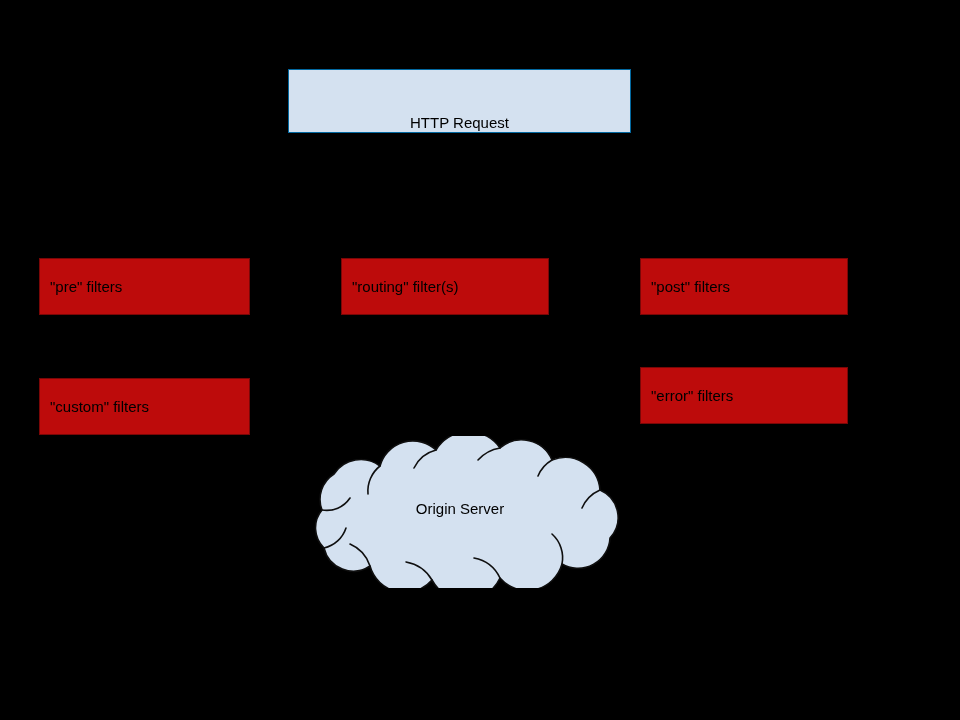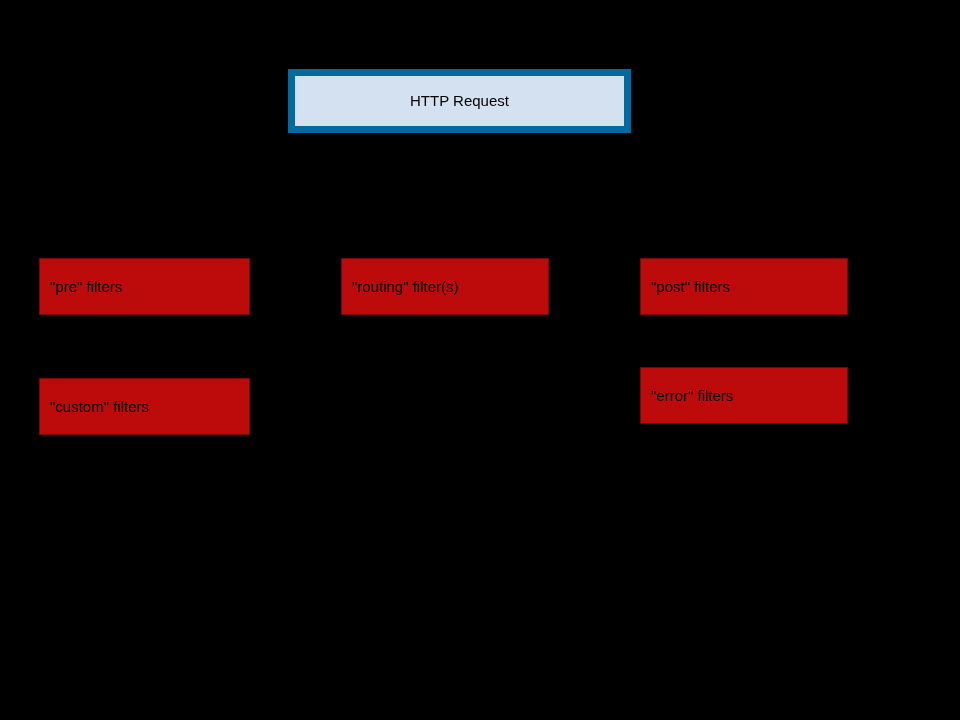--- a/index.html
+++ b/index.html
@@ -22,22 +22,23 @@
     background: #000000;
   }
   .node {
     position: absolute;
     box-sizing: border-box;
     display: flex;
     align-items: center;
   }
   .box-blue {
     background: #d4e1f0;
-    border: 7px solid #0369a1;
+    border: 1px solid #0369a1;
     justify-content: center;
+    align-items: flex-end;
   }
   .box-red {
     background: #bd0b0b;
     border: 1px solid #7a0707;
     justify-content: flex-start;
   }
   .node-label {
     color: #000000;
     font-size: 15px;
     line-height: 1.2;
@@ -137,14 +138,46 @@
   </div>
 
   <div class="node box-red" id="custom-filters-box">
     <span class="node-label">"custom" filters</span>
   </div>
 
   <div class="node box-red" id="error-filters-box">
     <span class="node-label">"error" filters</span>
   </div>
 
+  <div class="node" id="origin-server-cloud">
+    <svg viewBox="0 0 352 152" xmlns="http://www.w3.org/2000/svg">
+      <path d="
+          M 96 30
+          A 34 34 0 0 1 152 14
+          A 38 38 0 0 1 216 12
+          A 33 33 0 0 1 268 24
+          A 35 35 0 0 1 316 54
+          A 30 30 0 0 1 326 102
+          A 32 32 0 0 1 278 128
+          A 36 36 0 0 1 216 142
+          A 38 38 0 0 1 148 144
+          A 36 36 0 0 1 86 130
+          A 30 30 0 0 1 40 112
+          A 28 28 0 0 1 38 74
+          A 30 30 0 0 1 50 38
+          A 32 32 0 0 1 96 30
+          Z" fill="#d4e1f0" stroke="#0f0f0f" stroke-width="1.6" stroke-linejoin="round"></path>
+      <path d="M 96 30 A 32 32 0 0 0 84 58" fill="none" stroke="#0f0f0f" stroke-width="1.6" stroke-linecap="round"></path>
+      <path d="M 152 14 A 34 34 0 0 0 130 32" fill="none" stroke="#0f0f0f" stroke-width="1.6" stroke-linecap="round"></path>
+      <path d="M 216 12 A 38 38 0 0 0 194 24" fill="none" stroke="#0f0f0f" stroke-width="1.6" stroke-linecap="round"></path>
+      <path d="M 268 24 A 33 33 0 0 0 254 40" fill="none" stroke="#0f0f0f" stroke-width="1.6" stroke-linecap="round"></path>
+      <path d="M 316 54 A 35 35 0 0 0 298 72" fill="none" stroke="#0f0f0f" stroke-width="1.6" stroke-linecap="round"></path>
+      <path d="M 278 128 A 32 32 0 0 0 268 98" fill="none" stroke="#0f0f0f" stroke-width="1.6" stroke-linecap="round"></path>
+      <path d="M 216 142 A 36 36 0 0 0 190 122" fill="none" stroke="#0f0f0f" stroke-width="1.6" stroke-linecap="round"></path>
+      <path d="M 148 144 A 38 38 0 0 0 122 126" fill="none" stroke="#0f0f0f" stroke-width="1.6" stroke-linecap="round"></path>
+      <path d="M 86 130 A 36 36 0 0 0 66 108" fill="none" stroke="#0f0f0f" stroke-width="1.6" stroke-linecap="round"></path>
+      <path d="M 40 112 A 30 30 0 0 0 62 92" fill="none" stroke="#0f0f0f" stroke-width="1.6" stroke-linecap="round"></path>
+      <path d="M 38 74 A 28 28 0 0 0 66 62" fill="none" stroke="#0f0f0f" stroke-width="1.6" stroke-linecap="round"></path>
+    </svg>
+    <div class="cloud-label">Origin Server</div>
+  </div>
 
 </div>
 
 </body></html>

